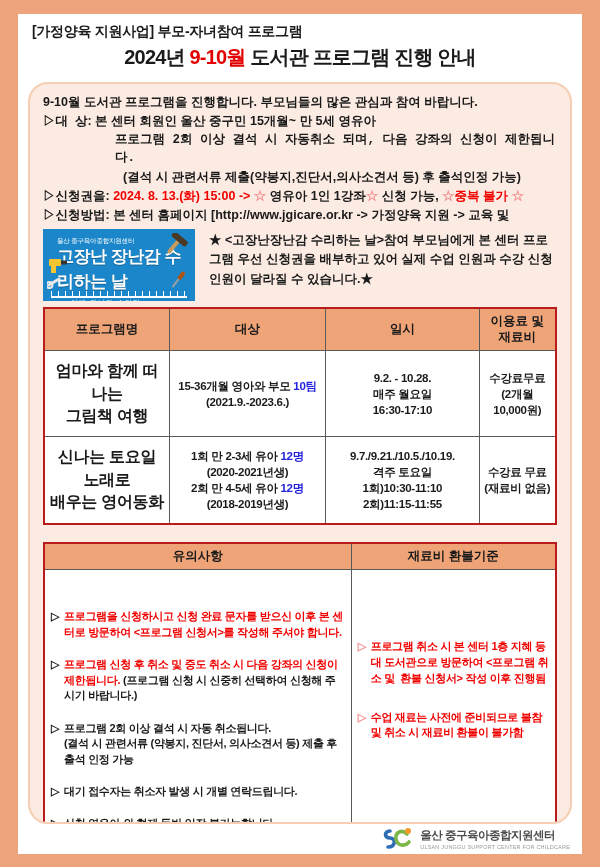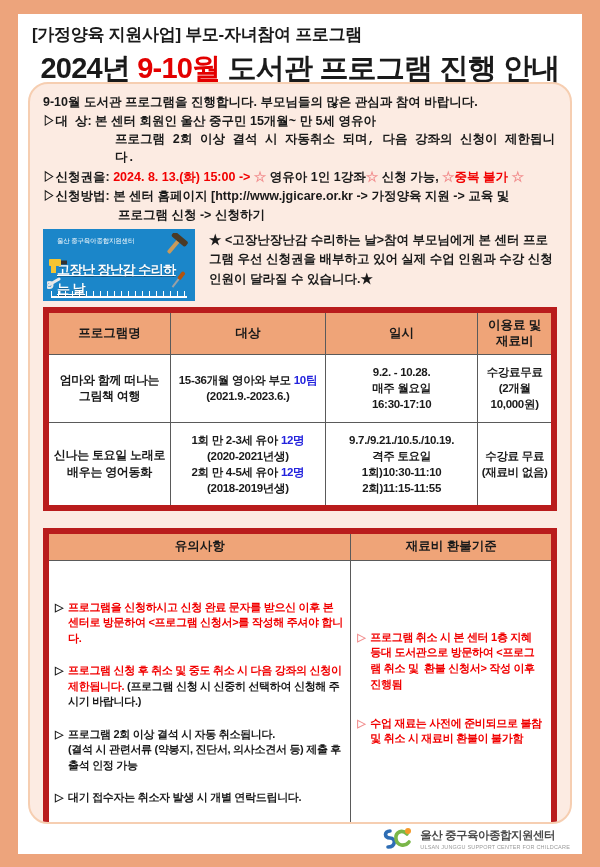--- a/index.html
+++ b/index.html
@@ -11,27 +11,27 @@
     color: #1a1a1a;
     overflow: hidden;
   }
   .card {
     position: absolute;
     left: 18px; right: 18px; top: 14px; bottom: 13px;
     background: #ffffff;
   }
   .tag-line {
     margin: 9px 0 0 14px;
-    font-size: 17px;
+    font-size: 14px;
     font-weight: 700;
     letter-spacing: -0.3px;
   }
   .main-title {
     text-align: center;
-    font-size: 29px;
+    font-size: 20px;
     font-weight: 800;
     letter-spacing: -0.8px;
     margin-top: 3px;
   }
   .main-title .hl { color: #e30000; }
   .pink-box {
     position: absolute;
     left: 10px; right: 10px; top: 68px; bottom: 30px;
     background: #fcebe2;
     border: 2px solid #f6ceb1;
@@ -55,31 +55,31 @@
   .banner {
     flex: 0 0 152px;
     height: 72px;
     background: #1b86c9;
     position: relative;
     color: #ffffff;
     padding: 7px 8px 0 14px;
     overflow: hidden;
   }
   .banner-org { font-size: 6.5px; font-weight: 400; letter-spacing: -0.2px; }
-  .banner-title { font-size: 13px; font-weight: 800; margin-top: 16px; letter-spacing: -0.5px; text-shadow: 0 1px 0 rgba(0,0,0,.25); text-decoration: underline; }
+  .banner-title { font-size: 17px; font-weight: 800; margin-top: 0; letter-spacing: -0.5px; text-shadow: 0 1px 0 rgba(0,0,0,.25); }
   .banner-sub { font-size: 7px; font-weight: 400; margin: 4px 0 0 14px; letter-spacing: 1px; }
   .banner .ruler {
     position: absolute; left: 8px; right: 8px; bottom: 3px; height: 7px;
     border-bottom: 2px solid #fff;
     background: repeating-linear-gradient(90deg, #fff 0 1px, transparent 1px 7px);
   }
   .banner svg { position: absolute; }
   .priority-note { flex: 1; font-size: 12.5px; line-height: 1.55; padding-top: 2px; }
 
-  table { width: 100%; border-collapse: collapse; border: 6px solid #b91c1c; background: #fff; }
+  table { width: 100%; border-collapse: collapse; border: 2px solid #b91c1c; background: #fff; }
   th {
     background: #efa478;
     border: 1px solid #5a5a5a;
     font-size: 12.5px;
     font-weight: 800;
     padding: 5px 2px;
     line-height: 1.25;
     white-space: pre-line;
   }
   td {
@@ -88,21 +88,21 @@
     vertical-align: middle;
     font-size: 11.5px;
     font-weight: 600;
     line-height: 1.4;
     padding: 9px 3px;
     white-space: pre-line;
     letter-spacing: -0.3px;
   }
   .t1 { margin-top: 4px; }
   .t1 .c1 { width: 24.5%; } .t1 .c2 { width: 30.5%; } .t1 .c3 { width: 30%; } .t1 .c4 { width: 15%; }
-  .t1 td.name { font-weight: 700; font-size: 12px; margin-left: 12px; }
+  .t1 td.name { font-weight: 700; font-size: 16px; margin-left: 12px; }
 
   .t2 { margin-top: 17px; }
   .t2 .cl { width: 60%; } .t2 .cr { width: 40%; }
   .t2 td { text-align: left; vertical-align: top; font-size: 11px; line-height: 1.42; padding: 8px 6px 8px 6px; }
   .t2 ul { list-style: none; }
   .t2 li { position: relative; padding-left: 13px; margin-bottom: 1px; }
   .t2 li .m { position: absolute; left: 0; top: 0; }
   .t2 .refund-cell { padding-top: 38px; }
   .t2 .refund-cell li { margin-bottom: 8px; font-weight: 700; }
 
@@ -126,29 +126,29 @@
   </div>
 
   <div class="pink-box">
 
     <div class="iline">9-10월 도서관 프로그램을 진행합니다. 부모님들의 많은 관심과 참여 바랍니다.</div>
 
     <div class="iline">
       <span>▷대  상: </span><span>본 센터 회원인 울산 중구민 15개월~ 만 5세 영유아</span>
     </div>
     <div class="iline ind-72">프로그램 2회 이상 결석 시 자동취소 되며, 다음 강좌의 신청이 제한됩니다.</div>
+    <div class="iline ind-80">(결석 시 관련서류 제출(약봉지,진단서,의사소견서 등) 후 출석인정 가능)</div>
 
     <div class="iline">
       <span>▷신청권을: </span><span class="red">2024. 8. 13.(화) 15:00 -&gt; </span><span class="star">☆</span><span> 영유아 1인 1강좌</span><span class="star">☆</span><span> 신청 가능, </span><span class="star">☆</span><span class="red">중복 불가</span><span class="star"> ☆</span>
     </div>
 
     <div class="iline">
       <span>▷신청방법: </span><span>본 센터 홈페이지 [http://www.jgicare.or.kr -&gt; 가정양육 지원 -&gt; 교육 및</span>
     </div>
-    <div class="iline ind-75">프로그램 신청 -&gt; 신청하기</div>
 
     <div class="banner-row">
       <div class="banner">
         <svg style="right:6px; top:4px;" width="30" height="26" viewBox="0 0 30 26">
             <g transform="rotate(40 15 13)">
               <rect x="13" y="2" width="4" height="20" rx="1.5" fill="#c89a5b"></rect>
               <rect x="6" y="1" width="18" height="6" rx="2" fill="#4b3a26"></rect>
             </g>
           </svg>
         <svg style="left:2px; top:26px;" width="24" height="20" viewBox="0 0 24 20">

